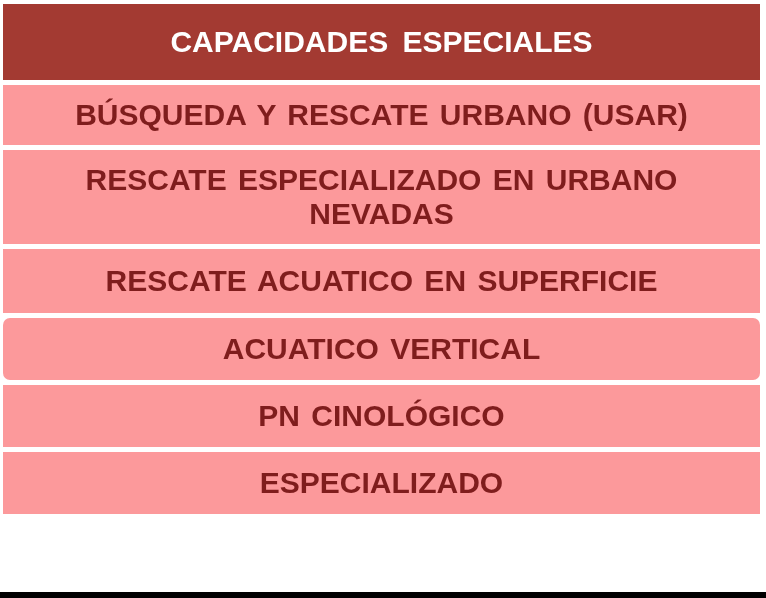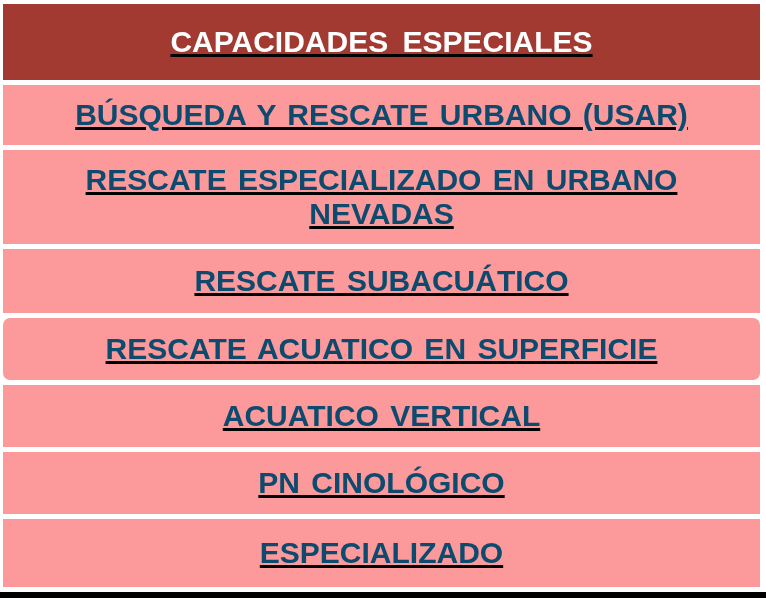--- a/index.html
+++ b/index.html
@@ -14,42 +14,41 @@
     position: relative;
     font-family: "Liberation Sans", sans-serif;
   }
   .canvas {
     position: absolute;
     top: 4px;
     left: 3px;
     width: 757px;
     display: flex;
     flex-direction: column;
-    text-decoration: underline;
   }
   .header {
     background: #A33A32;
     height: 76px;
     margin-bottom: 5px;
     display: flex;
     align-items: center;
     justify-content: center;
     color: #FFFFFF;
     font-size: 30px;
     font-weight: bold;
     word-spacing: 6px;
     text-align: center;
   }
   .row {
     background: #FC999B;
     margin-bottom: 5px;
     display: flex;
     align-items: center;
     justify-content: center;
-    color: #0c4a6e;
+    color: #7f1d1d;
     font-size: 30px;
     font-weight: bold;
     text-align: center;
     line-height: 1.15;
     word-spacing: 3px;
     padding: 4px 10px;
     box-sizing: border-box;
   }
   
   .canvas > .row:nth-child(2) { height: 60px; }
@@ -76,23 +75,20 @@
     <span>CAPACIDADES ESPECIALES</span>
   </div>
 
   <div class="row">
     <span>BÚSQUEDA Y RESCATE URBANO (USAR)</span>
   </div>
   <div class="row">
     <span>RESCATE ESPECIALIZADO EN URBANO NEVADAS</span>
   </div>
   <div class="row">
-    <span>RESCATE SUBACUÁTICO</span>
-  </div>
-  <div class="row">
     <span>RESCATE ACUATICO EN SUPERFICIE</span>
   </div>
   <div class="row">
     <span>ACUATICO VERTICAL</span>
   </div>
   <div class="row">
     <span>PN CINOLÓGICO</span>
   </div>
   <div class="row">
     <span>ESPECIALIZADO</span>

